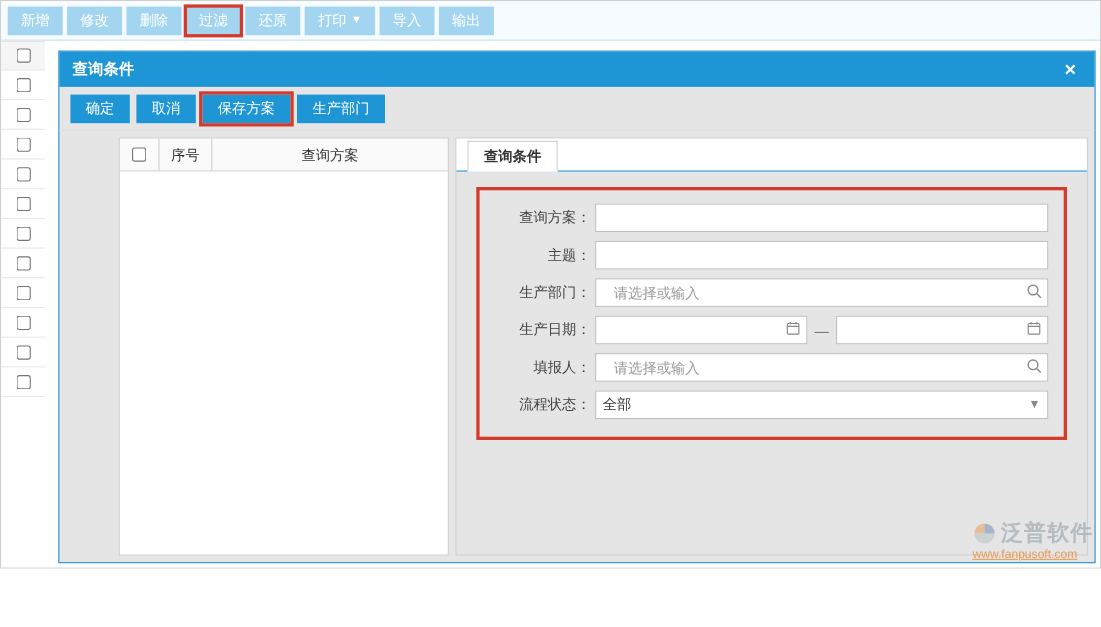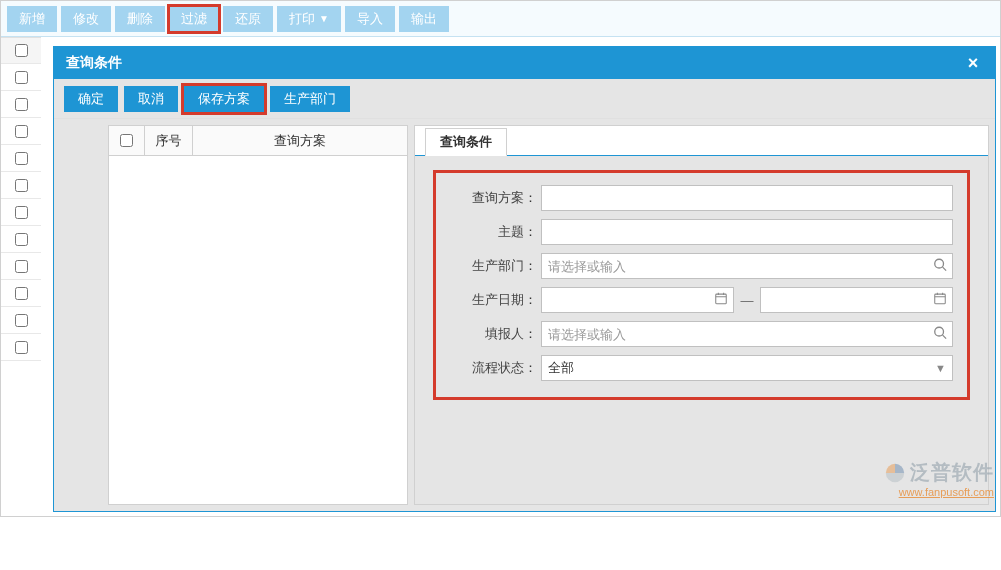--- a/index.html
+++ b/index.html
@@ -42,30 +42,30 @@
 .cond-panel { flex: 1; border: 1px solid #d0d0d0; display: flex; flex-direction: column; padding-top: 0; }
 .cond-tabs { height: 30px; display: flex; align-items: flex-end; padding-left: 10px; background: #fff; border-bottom: 1px solid #1e95d4; }
 .cond-tab { height: 28px; padding: 0 14px; display: flex; align-items: center; border: 1px solid #d0d0d0; border-bottom: 1px solid #fff; background: #fff; font-weight: bold; position: relative; z-index: 1; margin-bottom: -1px; }
 
 .cond-form-wrap { padding: 14px 18px; }
 .cond-form { border: 3px solid #d43b2c; padding: 12px 14px 16px 14px; }
 .form-row { display: flex; align-items: center; margin-bottom: 8px; }
 .form-label { width: 74px; text-align: right; color: #444; font-size: 13px; }
 .colon { margin: 0 4px 0 0; }
 .form-ctl { flex: 1; display: flex; align-items: center; gap: 4px; }
-.inp { height: 26px; border: 1px solid #c0c0c0; background: #fff; padding: 0 6px; font-size: 13px; color: #333; width: 100%; }
+.inp { height: 26px; border: 1px solid #c0c0c0; background: #fff; padding: 0 16px; font-size: 13px; color: #333; width: 100%; }
 .inp::placeholder { color: #999; }
 .inp-wrap { position: relative; flex: 1; display: flex; }
 .inp-icon { position: absolute; right: 6px; top: 50%; transform: translateY(-50%); color: #888; font-size: 14px; pointer-events: none; }
 .date-sep { width: 18px; text-align: center; color: #666; }
 .sel { height: 26px; border: 1px solid #c0c0c0; background: #fff; padding: 0 22px 0 6px; font-size: 13px; color: #333; width: 100%; position: relative; display: flex; align-items: center; }
 .sel-caret { position: absolute; right: 6px; top: 50%; transform: translateY(-50%); color: #888; font-size: 11px; }
 
 
-.watermark { position: absolute; right: 6px; bottom: 18px; text-align: right; pointer-events: none; }
+.watermark { position: absolute; right: 6px; bottom: 6px; text-align: left; pointer-events: none; }
 .wm-top { display: flex; align-items: center; gap: 4px; justify-content: flex-end; opacity: 0.65; }
 .wm-text { font-size: 20px; font-weight: bold; color: #9aa7b0; letter-spacing: 1px; }
 .wm-url { font-size: 11px; color: #e8913f; opacity: 0.85; text-decoration: underline; }
 .wm-logo { width: 22px; height: 22px; }
 </style>
 </head>
 <body>
 
 <div class="page">
 

